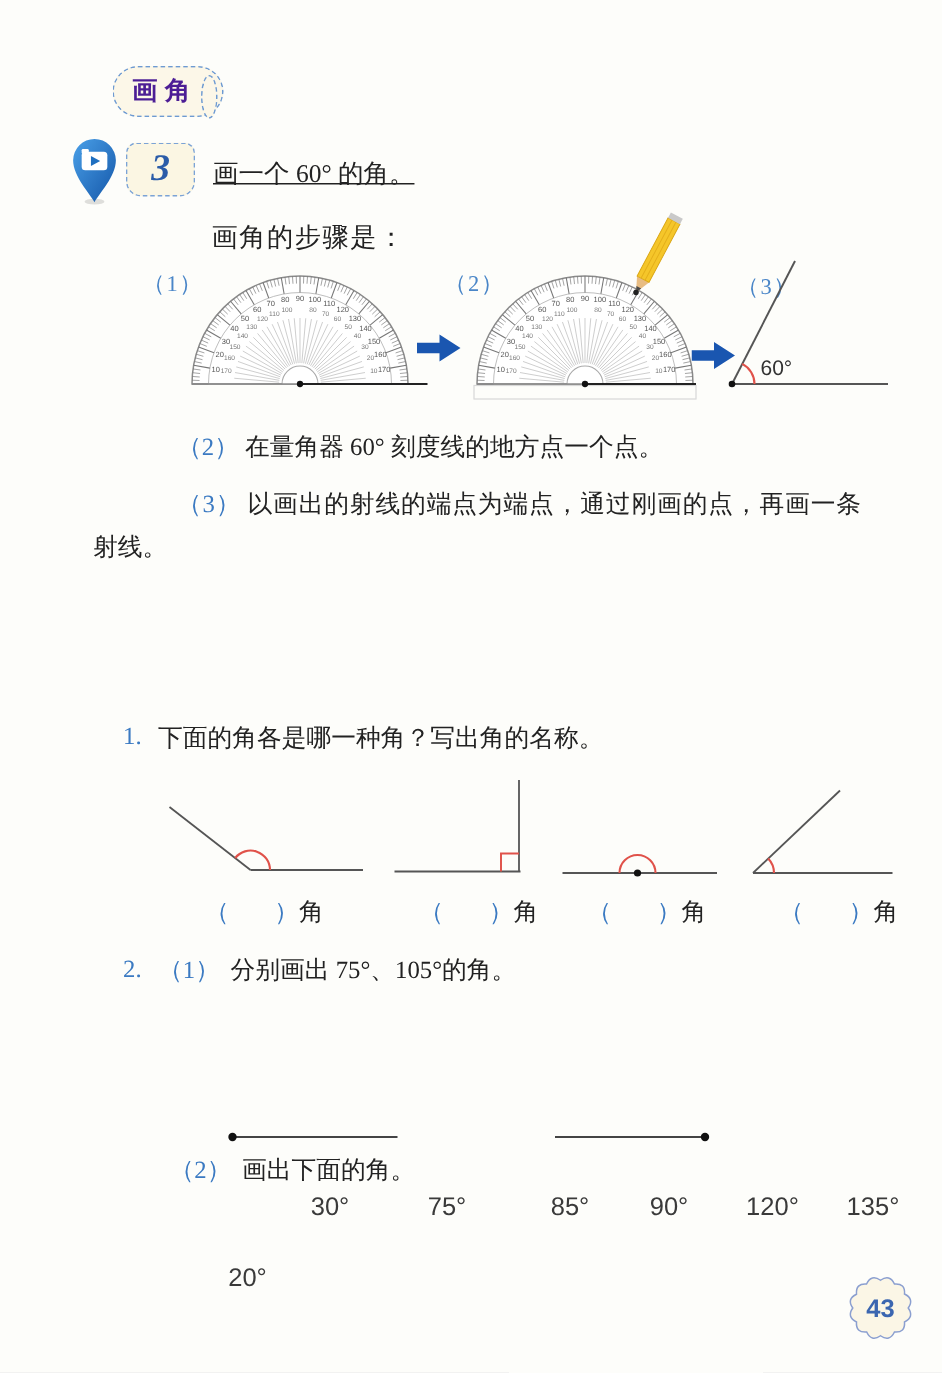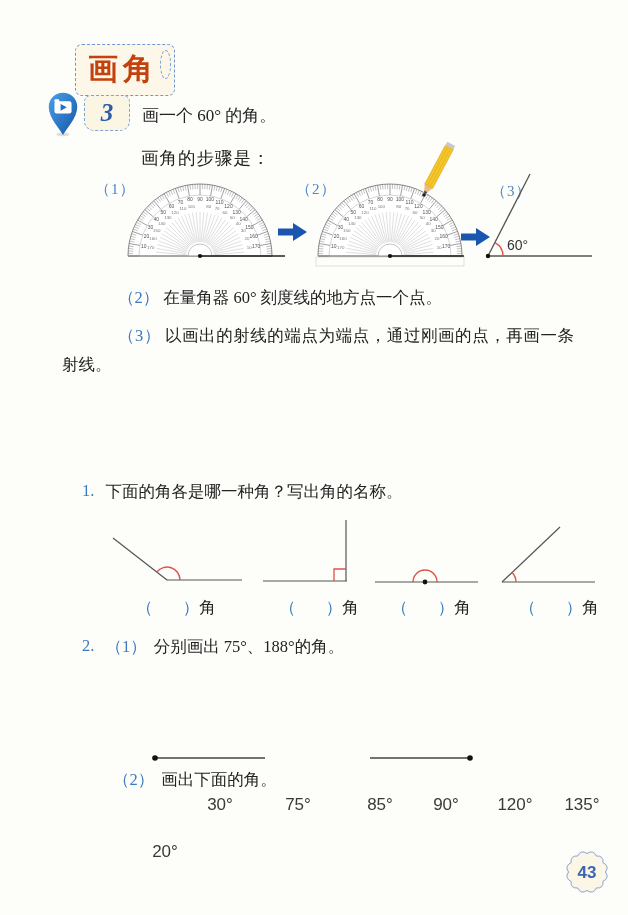--- a/index.html
+++ b/index.html
@@ -8,36 +8,36 @@
     background:#fdfdfa;overflow:hidden;
     font-family:"Liberation Serif","DejaVu Serif",serif;color:#222;
   }
   .abs{position:absolute;}
   .blue{color:#3b7ac2;}
   .sans{font-family:"Liberation Sans","DejaVu Sans",sans-serif;}
 
   
   #section-badge{
     left:75px;top:44px;padding:4px 16px 5px 12px;
-    border:1.6px dashed #6d9ad2;border-radius:7px;background:#fcf7e8;
-    font-size:30px;font-weight:bold;color:#c2410c;letter-spacing:5px;
+    border:1.6px dashed #6d9ad2;border-radius:17px;background:#fcf7e8;
+    font-size:17px;font-weight:bold;color:#4c1d95;letter-spacing:5px;
   }
   #section-badge .scroll-tail{
     position:absolute;right:3px;top:5px;width:9px;height:27px;
     border:1.2px dashed #6d9ad2;border-radius:50%;background:#fcf7e8;
   }
 
   
   #example-badge{
     left:84px;top:95px;width:44px;height:34px;
     border:1.6px dashed #7ba3d6;border-radius:7px 7px 10px 10px;background:#fbf6e3;
     display:flex;align-items:center;justify-content:center;
     font-size:25px;font-weight:bold;font-style:italic;color:#2b5ca8;
   }
-  #example-text{left:142px;top:104px;font-size:17px;}
+  #example-text{left:142px;top:104px;font-size:17px;text-decoration:underline;}
   #steps-heading{left:141px;top:146px;font-size:17.5px;letter-spacing:1px;}
 
   .fig-label{color:#4a86c8;font-size:15px;letter-spacing:1px;}
 
   
   #paras{left:62px;top:283px;width:512px;font-size:16.5px;line-height:29px;text-align:justify;}
   #paras p{margin:0 0 9px 0;text-indent:56px;}
   #paras .num{margin-right:4px;}
 
   
@@ -509,21 +509,21 @@
   <div class="abs answer-blank" style="left:388px;">
     <span class="blue">（</span><span class="gap"></span><span class="blue">）</span><span>角</span>
   </div>
   <div class="abs answer-blank" style="left:516px;">
     <span class="blue">（</span><span class="gap"></span><span class="blue">）</span><span>角</span>
   </div>
 
   <div class="abs q-row" style="left:82px;top:636px;">
     <span class="blue">2.</span>
     <span class="blue">（1）</span>
-    <span style="margin-left:-4px;">分别画出 75°、188°的角。</span>
+    <span style="margin-left:-4px;">分别画出 75°、105°的角。</span>
   </div>
 
   <svg class="abs" style="left:140px;top:744px;" width="350" height="28" viewBox="0 0 350 28">
     <line x1="15" y1="14" x2="125" y2="14" stroke="#444" stroke-width="1.3"></line>
     <circle cx="15" cy="14" r="2.8" fill="#111"></circle>
     <line x1="230" y1="14" x2="330" y2="14" stroke="#444" stroke-width="1.3"></line>
     <circle cx="330" cy="14" r="2.8" fill="#111"></circle>
   </svg>
 
   <div class="abs q-row" style="left:113px;top:769px;">

